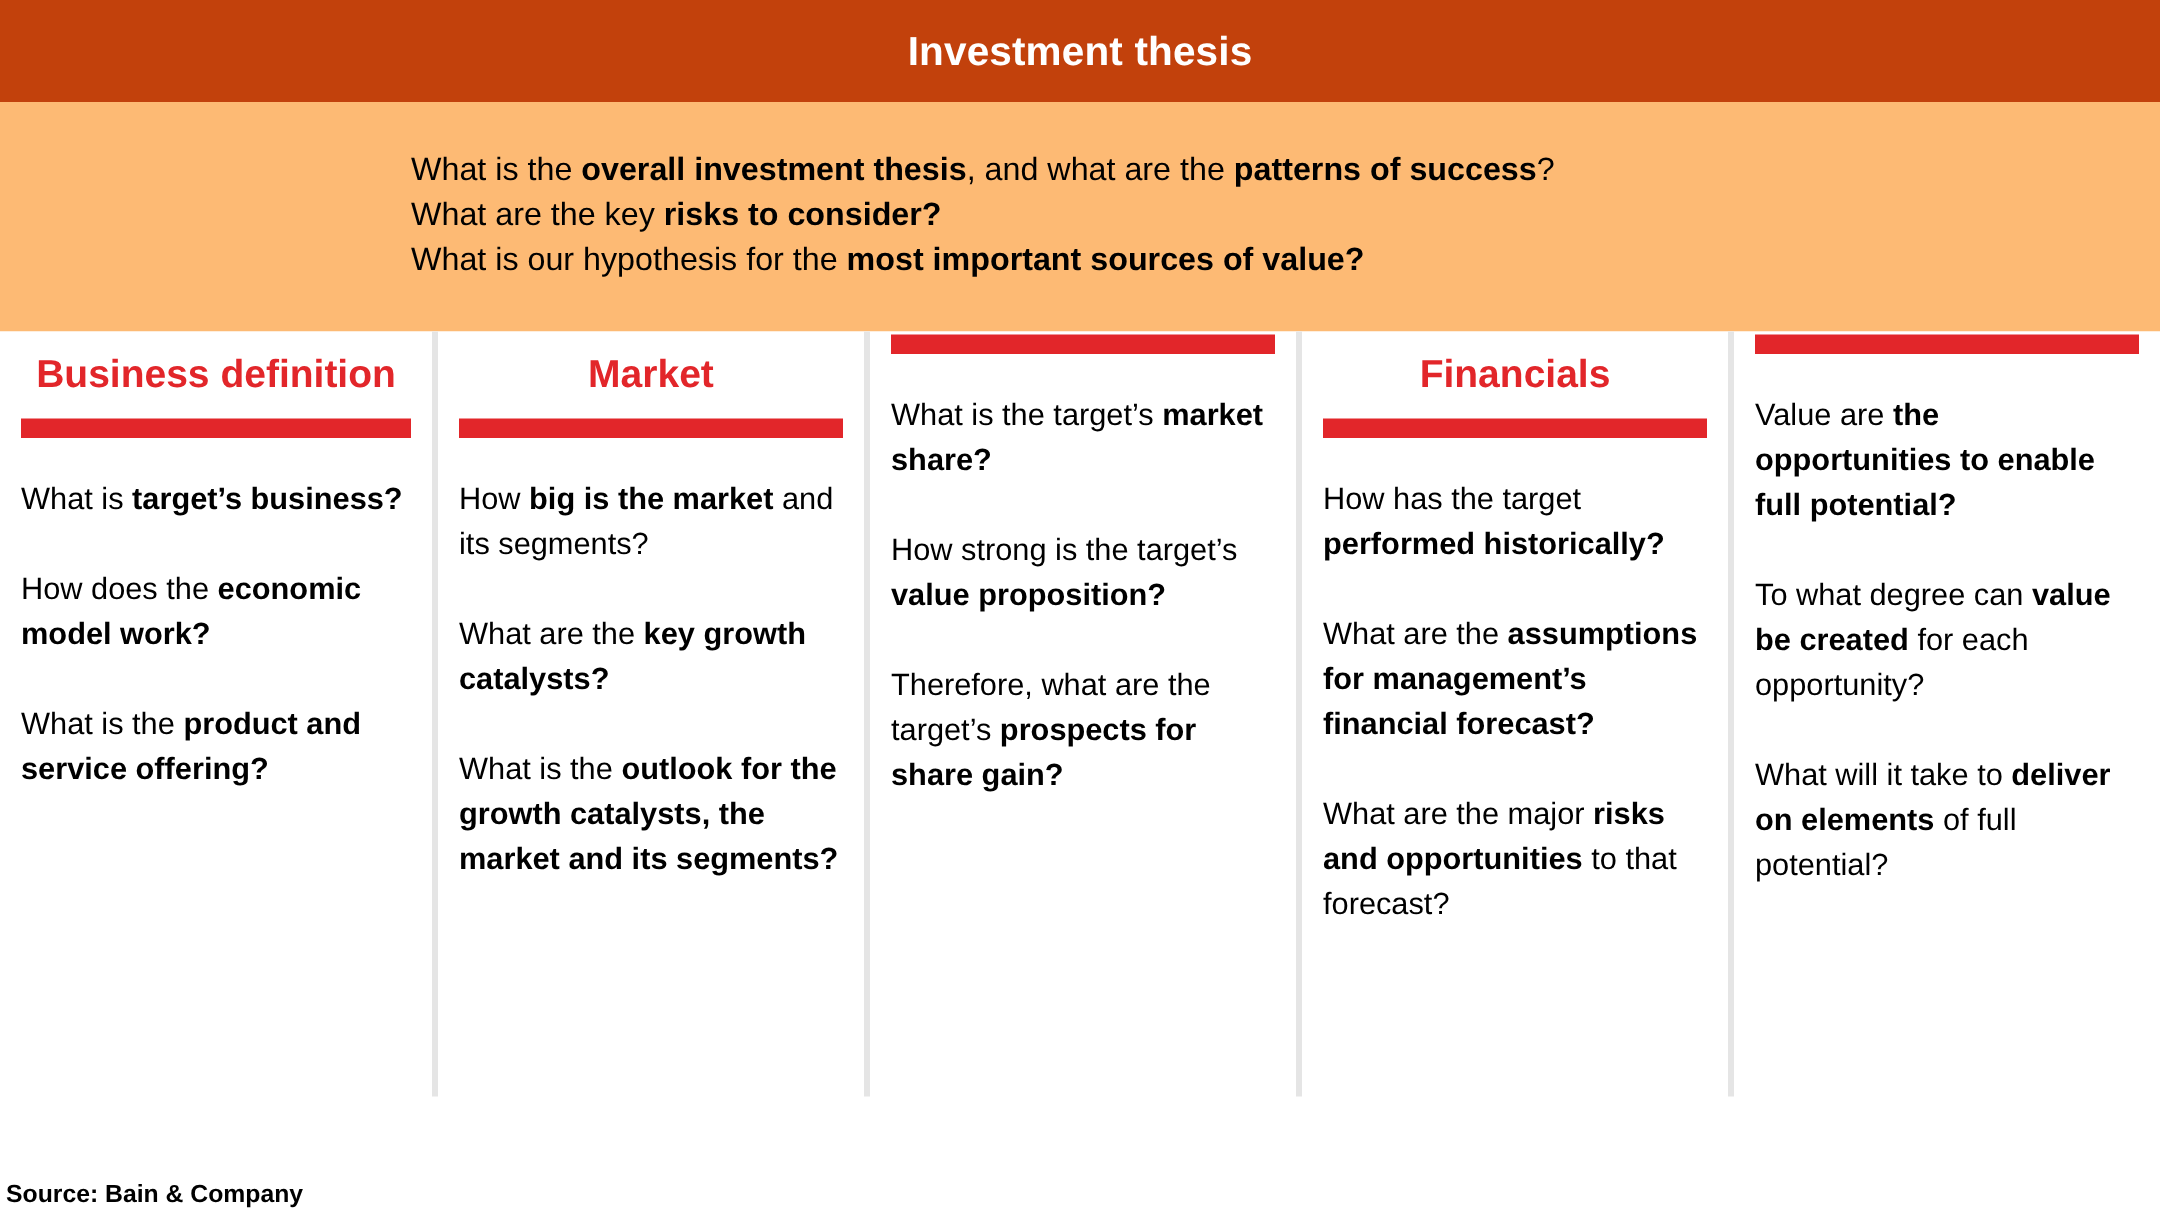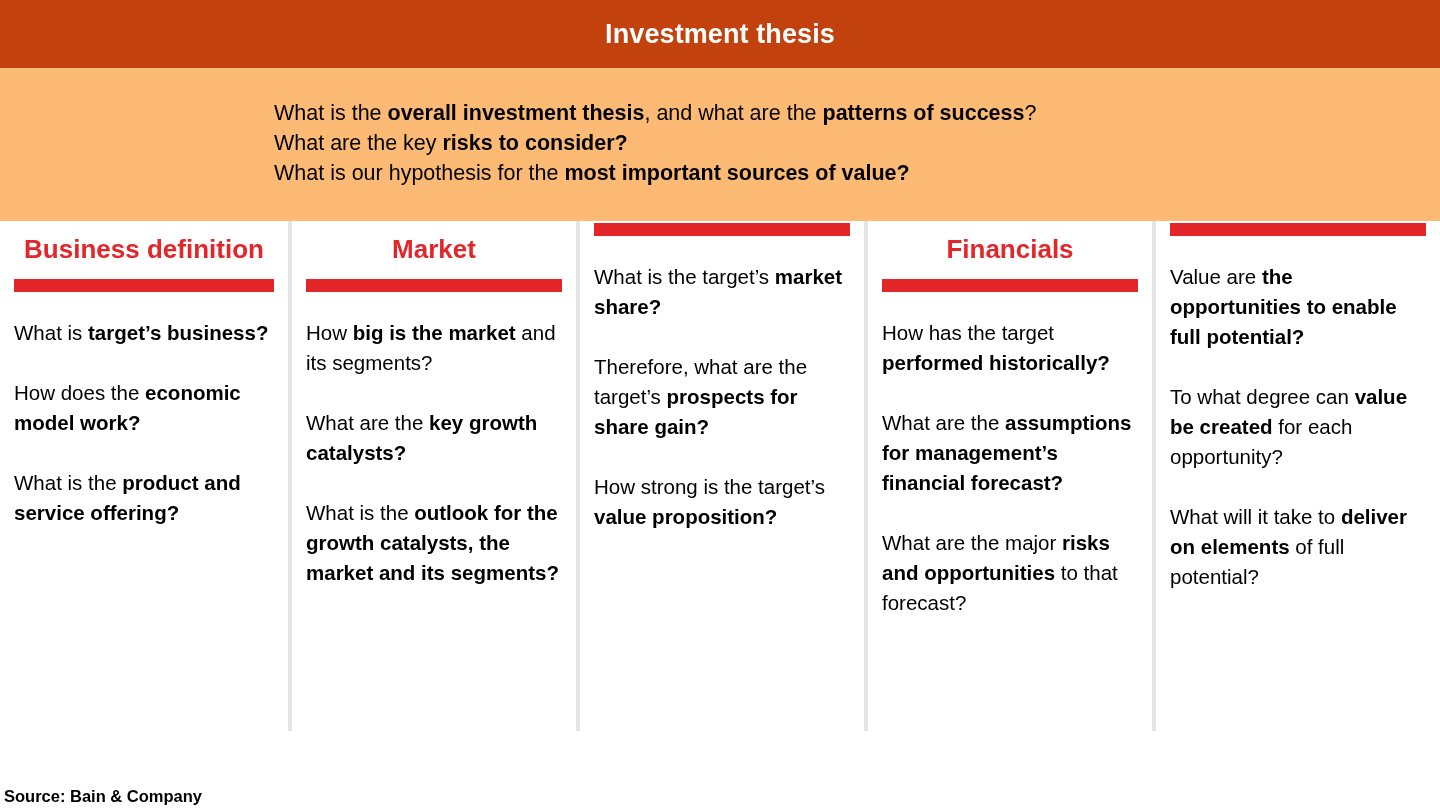--- a/index.html
+++ b/index.html
@@ -167,22 +167,22 @@
             <div class="col-item"><span>What are the </span><b>key growth catalysts?</b></div>
             <div class="col-item"><span>What is the </span><b>outlook for the growth catalysts, the market and its segments?</b></div>
           </div>
         </div>
       </div>
       <div class="column">
         <div class="col-inner">
           <div class="col-rule"></div>
           <div class="col-body">
             <div class="col-item"><span>What is the target’s </span><b>market share?</b></div>
+            <div class="col-item"><span>How strong is the target’s </span><b>value proposition?</b></div>
             <div class="col-item"><span>Therefore, what are the target’s </span><b>prospects for share gain?</b></div>
-            <div class="col-item"><span>How strong is the target’s </span><b>value proposition?</b></div>
           </div>
         </div>
       </div>
       <div class="column">
         <div class="col-inner">
           <div class="col-head">
             <div class="col-head-text">Financials</div>
           </div>
           <div class="col-rule"></div>
           <div class="col-body">

